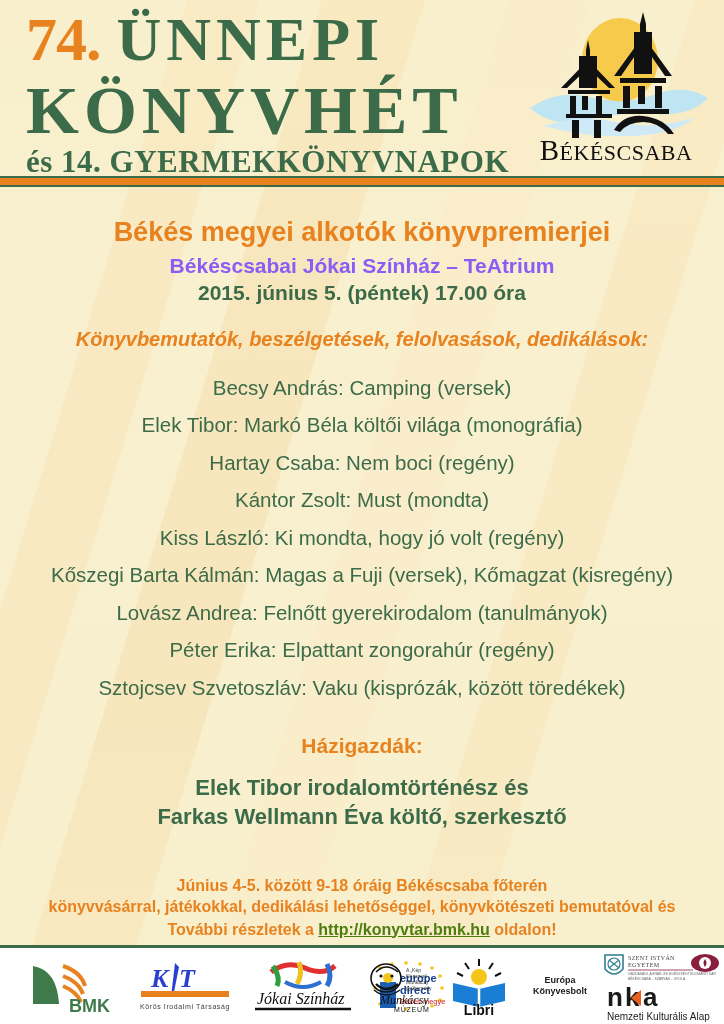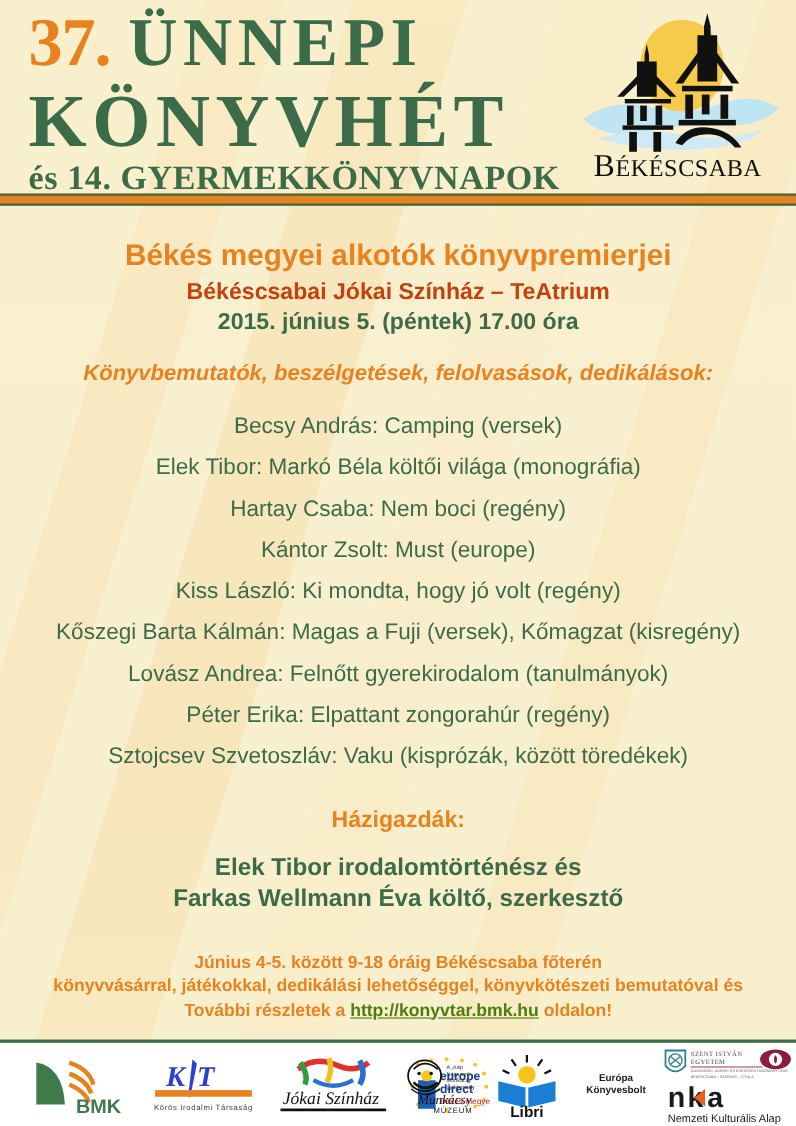--- a/index.html
+++ b/index.html
@@ -139,21 +139,21 @@
 
   .headline {
     font-size: 27px;
     font-weight: bold;
     color: #e8821e;
     line-height: 1.15;
   }
   .venue {
     font-size: 21px;
     font-weight: bold;
-    color: #c2410c;
+    color: #8b5cf6;
     margin-top: 5px;
     line-height: 1.2;
   }
   .datetime {
     font-size: 21px;
     font-weight: bold;
     color: #3c6b4a;
     margin-top: 2px;
     line-height: 1.2;
   }
@@ -187,21 +187,21 @@
   }
   .hosts-names {
     font-size: 22px;
     font-weight: bold;
     color: #3c6b4a;
     margin-top: 16px;
     line-height: 1.3;
   }
 
   .promo {
-    margin-top: 34px;
+    margin-top: 44px;
     font-size: 16px;
     font-weight: bold;
     color: #e8821e;
     line-height: 1.32;
   }
   .promo .url {
     color: #4d7c0f;
     text-decoration: underline;
   }
   .promo-link-line { margin-top: 1px; }
@@ -252,21 +252,21 @@
 
 <div class="poster">
 
   <div class="bg-stripes"></div>
   <div class="bg-wash"></div>
 
   <div class="masthead">
 
     <div class="mast-title-wrap">
       <div class="line1">
-        <span class="num-86">37.</span>
+        <span class="num-86">74.</span>
         <span class="word-unnepi">ÜNNEPI</span>
       </div>
       <div class="word-konyvhet">KÖNYVHÉT</div>
       <div class="line3">és 14. GYERMEKKÖNYVNAPOK</div>
     </div>
 
     <div class="town-logo">
       <svg width="200" height="160" viewBox="0 0 200 160" xmlns="http://www.w3.org/2000/svg">
 
         <ellipse cx="104" cy="50" rx="38" ry="42" fill="#f6cb4b"></ellipse>
@@ -311,21 +311,21 @@
     <div class="headline">Békés megyei alkotók könyvpremierjei</div>
     <div class="venue">Békéscsabai Jókai Színház – TeAtrium</div>
     <div class="datetime">2015. június 5. (péntek) 17.00 óra</div>
 
     <div class="section-label">Könyvbemutatók, beszélgetések, felolvasások, dedikálások:</div>
 
     <ul class="author-list">
       <li class="author-item">Becsy András: Camping (versek)</li>
       <li class="author-item">Elek Tibor: Markó Béla költői világa (monográfia)</li>
       <li class="author-item">Hartay Csaba: Nem boci (regény)</li>
-      <li class="author-item">Kántor Zsolt: Must (europe)</li>
+      <li class="author-item">Kántor Zsolt: Must (mondta)</li>
       <li class="author-item">Kiss László: Ki mondta, hogy jó volt (regény)</li>
       <li class="author-item">Kőszegi Barta Kálmán: Magas a Fuji (versek), Kőmagzat (kisregény)</li>
       <li class="author-item">Lovász Andrea: Felnőtt gyerekirodalom (tanulmányok)</li>
       <li class="author-item">Péter Erika: Elpattant zongorahúr (regény)</li>
       <li class="author-item">Sztojcsev Szvetoszláv: Vaku (kisprózák, között töredékek)</li>
     </ul>
 
     <div class="hosts-label">Házigazdák:</div>
     <div class="hosts-names">
       <div>Elek Tibor irodalomtörténész és</div>

